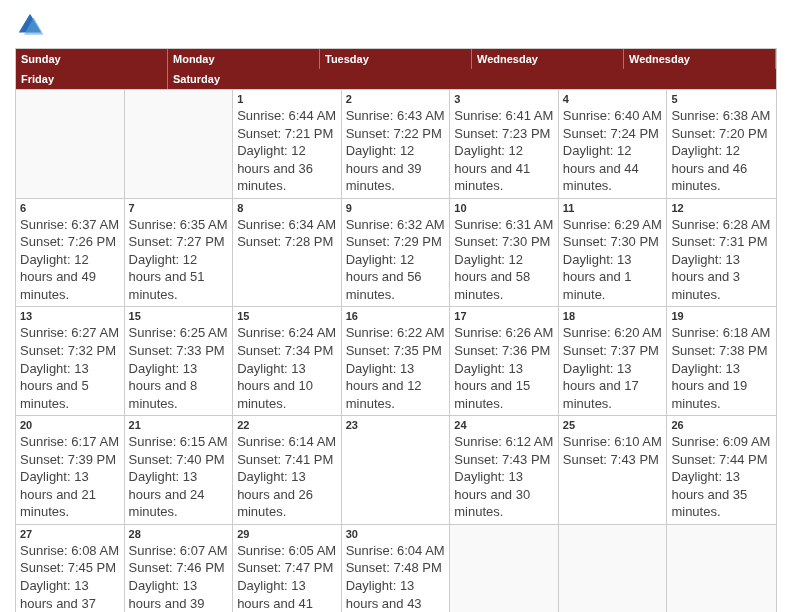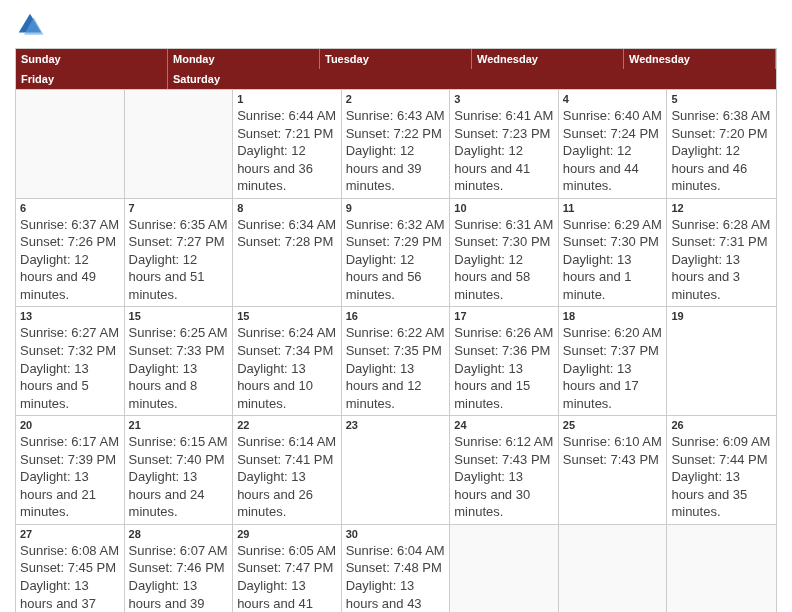--- a/index.html
+++ b/index.html
@@ -221,20 +221,21 @@
           <div class="cal-cell">
             <span class="day-num">17</span>
             <div class="day-info"><span>Sunrise: 6:26 AM</span><br><span>Sunset: 7:36 PM</span><br><span>Daylight: 13 hours and 15 minutes.</span></div>
           </div>
           <div class="cal-cell">
             <span class="day-num">18</span>
             <div class="day-info"><span>Sunrise: 6:20 AM</span><br><span>Sunset: 7:37 PM</span><br><span>Daylight: 13 hours and 17 minutes.</span></div>
           </div>
           <div class="cal-cell">
             <span class="day-num">19</span>
+            <div class="day-info"><span>Sunrise: 6:18 AM</span><br><span>Sunset: 7:38 PM</span><br><span>Daylight: 13 hours and 19 minutes.</span></div>
           </div>
         </div>
         <div class="cal-row">
           <div class="cal-cell">
             <span class="day-num">20</span>
             <div class="day-info"><span>Sunrise: 6:17 AM</span><br><span>Sunset: 7:39 PM</span><br><span>Daylight: 13 hours and 21 minutes.</span></div>
           </div>
           <div class="cal-cell">
             <span class="day-num">21</span>
             <div class="day-info"><span>Sunrise: 6:15 AM</span><br><span>Sunset: 7:40 PM</span><br><span>Daylight: 13 hours and 24 minutes.</span></div>

